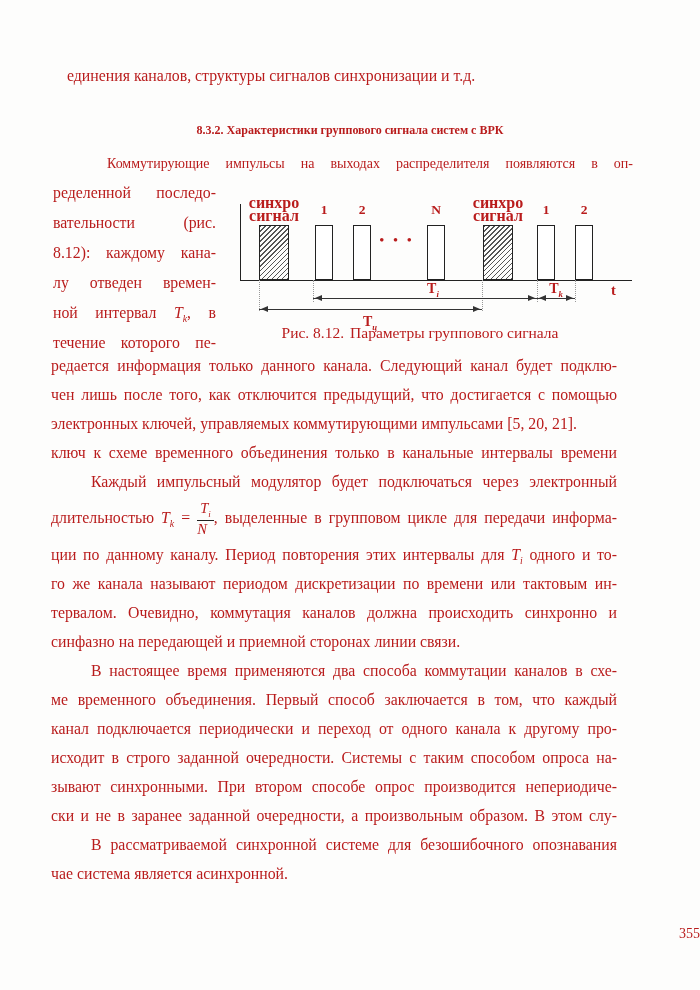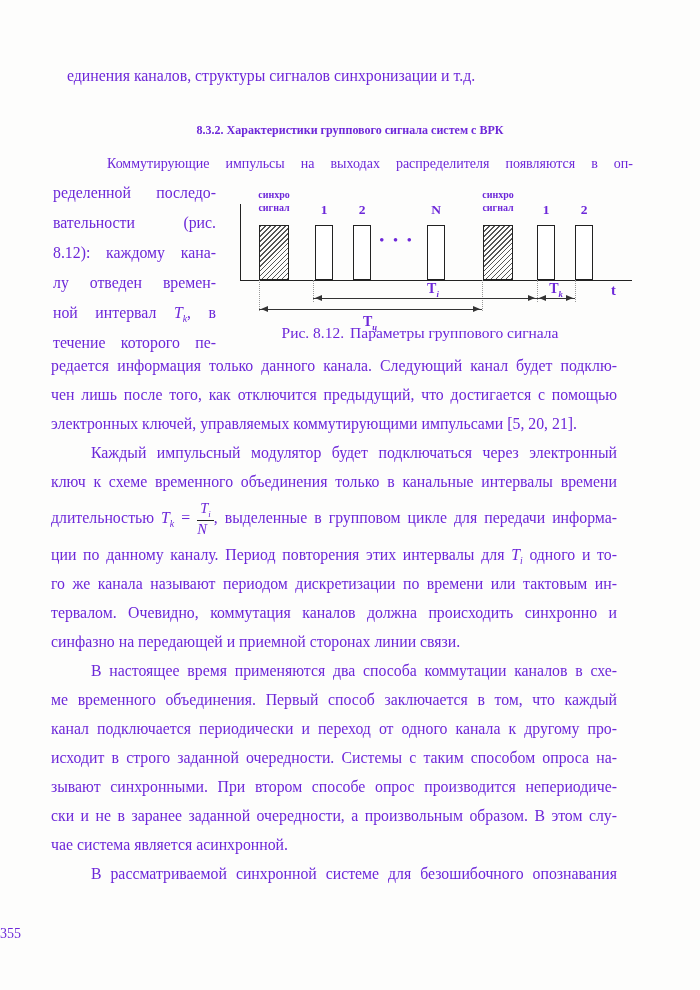--- a/index.html
+++ b/index.html
@@ -1,49 +1,49 @@
 <!DOCTYPE html>
 <html><head>
 <meta charset="utf-8">
 <style>
   html,body{margin:0;padding:0;background:#fff;}
   .page{
     position:relative;width:700px;height:990px;background:#fdfdfc;
-    font-family:"Liberation Serif", serif;color:#6d28d9;overflow:hidden;
+    font-family:"Liberation Serif", serif;color:#b91c1c;overflow:hidden;
   }
   .abs{position:absolute;}
   
   .intro{left:67px;top:61px;width:566px;line-height:30px;font-size:15.8px;}
   .heading{left:67px;top:115px;width:566px;line-height:30px;font-size:12px;font-weight:bold;text-align:center;}
   .p1first{left:67px;top:149px;width:566px;line-height:30px;font-size:14px;
            text-align:justify;text-align-last:justify;text-indent:40px;}
   .wcol{left:53px;top:178px;width:163px;font-size:15.8px;}
   .wline{line-height:30px;height:30px;text-align:justify;text-align-last:justify;white-space:normal;}
   .bodyblock{left:51px;top:351px;width:566px;font-size:15.8px;}
   .bline{line-height:29px;height:29px;text-align:justify;text-align-last:justify;}
   .pend{text-align:left;text-align-last:left;}
   .ind{text-indent:40px;}
   .frow{height:44px;line-height:44px;}
-  .pagenum{left:0;top:926px;width:700px;text-align:left;font-size:14px;}
+  .pagenum{left:0;top:926px;width:700px;text-align:right;font-size:14px;}
   
   .mvar{font-style:italic;}
   sub{font-size:0.62em;font-style:italic;}
   .frac{display:inline-block;vertical-align:middle;text-align:center;line-height:1.05;font-size:14.5px;}
   .frac .num{display:block;border-bottom:1px solid #222;padding:0 3px 1px;}
   .frac .den{display:block;padding-top:1px;}
   
   .fig{left:233px;top:188px;width:412px;height:148px;}
   .fig .axisv{left:7px;top:16px;width:0;height:76px;border-left:1px solid #222;}
   .fig .axish{left:7px;top:92px;width:392px;height:0;border-top:1px solid #222;}
   .pulse{top:37px;height:55px;box-sizing:border-box;border:1px solid #222;background:#fff;}
   .hatch{background:repeating-linear-gradient(135deg,#555 0,#555 1px,rgba(0,0,0,0) 1px,rgba(0,0,0,0) 3.5px);}
   .ps1{left:26px;width:30px;}  .pc1{left:82px;width:18px;}  .pc2{left:120px;width:18px;}
   .pcN{left:194px;width:18px;} .ps2{left:250px;width:30px;} .pc1b{left:304px;width:18px;} .pc2b{left:342px;width:18px;}
   .figlbl{font-weight:bold;text-align:center;}
-  .lsync{top:1px;width:60px;font-size:10px;line-height:12.5px;}
+  .lsync{top:9px;width:60px;font-size:16px;line-height:12.5px;}
   .lsync.s1{left:11px;} .lsync.s2{left:235px;}
   .lnum{top:14px;width:30px;font-size:13.5px;line-height:15px;}
   .ln1{left:76px;} .ln2{left:114px;} .lnN{left:188px;} .ln1b{left:298px;} .ln2b{left:336px;}
   .dots{left:144px;top:44px;width:40px;text-align:center;font-weight:bold;font-size:13px;letter-spacing:3px;}
   .vg{top:92px;width:0;border-left:1px dotted #999;}
   .g1{left:26px;height:31px;} .g2{left:80px;height:22px;} .g3{left:249px;height:31px;}
   .g4{left:304px;height:22px;} .g5{left:342px;height:22px;}
   .arr{height:0;border-top:1px solid #333;}
   .arr::before{content:"";position:absolute;left:-1px;top:-4px;width:0;height:0;
     border:3.5px solid rgba(0,0,0,0);border-right:7px solid #333;}
@@ -122,22 +122,22 @@
   </div>
 
   <div class="abs caption">
     <span>Рис. 8.12.</span><span class="ctext">Параметры группового сигнала</span>
   </div>
 
   <div class="abs bodyblock">
     <div class="bline">редается информация только данного канала. Следующий канал будет подклю-</div>
     <div class="bline">чен лишь после того, как отключится предыдущий, что достигается с помощью</div>
     <div class="bline pend">электронных ключей, управляемых коммутирующими импульсами [5, 20, 21].</div>
+    <div class="bline">ключ к схеме временного объединения только в канальные интервалы времени</div>
     <div class="bline ind">Каждый импульсный модулятор будет подключаться через электронный</div>
-    <div class="bline">ключ к схеме временного объединения только в канальные интервалы времени</div>
 
     <div class="bline frow"><span>длительностью</span>
       <span class="mvar"><i>T</i><sub>k</sub></span>
       <span>=</span>
       <span class="frac"><span class="num"><i>T</i><sub>i</sub></span><span class="den"><i>N</i></span></span><span>, выделенные в групповом цикле для передачи информа-</span>
     </div>
 
     <div class="bline"><span>ции по данному каналу. Период повторения этих интервалы для</span>
       <span class="mvar"><i>T</i><sub>i</sub></span>
       <span>одного и то-</span>
@@ -145,19 +145,19 @@
 
     <div class="bline">го же канала называют периодом дискретизации по времени или тактовым ин-</div>
     <div class="bline">тервалом. Очевидно, коммутация каналов должна происходить синхронно и</div>
     <div class="bline pend">синфазно на передающей и приемной сторонах линии связи.</div>
     <div class="bline ind">В настоящее время применяются два способа коммутации каналов в схе-</div>
     <div class="bline">ме временного объединения. Первый способ заключается в том, что каждый</div>
     <div class="bline">канал подключается периодически и переход от одного канала к другому про-</div>
     <div class="bline">исходит в строго заданной очередности. Системы с таким способом опроса на-</div>
     <div class="bline">зывают синхронными. При втором способе опрос производится непериодиче-</div>
     <div class="bline">ски и не в заранее заданной очередности, а произвольным образом. В этом слу-</div>
+    <div class="bline ind">В рассматриваемой синхронной системе для безошибочного опознавания</div>
     <div class="bline pend">чае система является асинхронной.</div>
-    <div class="bline ind">В рассматриваемой синхронной системе для безошибочного опознавания</div>
   </div>
 
   <div class="abs pagenum">355</div>
 
 </div>
 
 </body></html>

